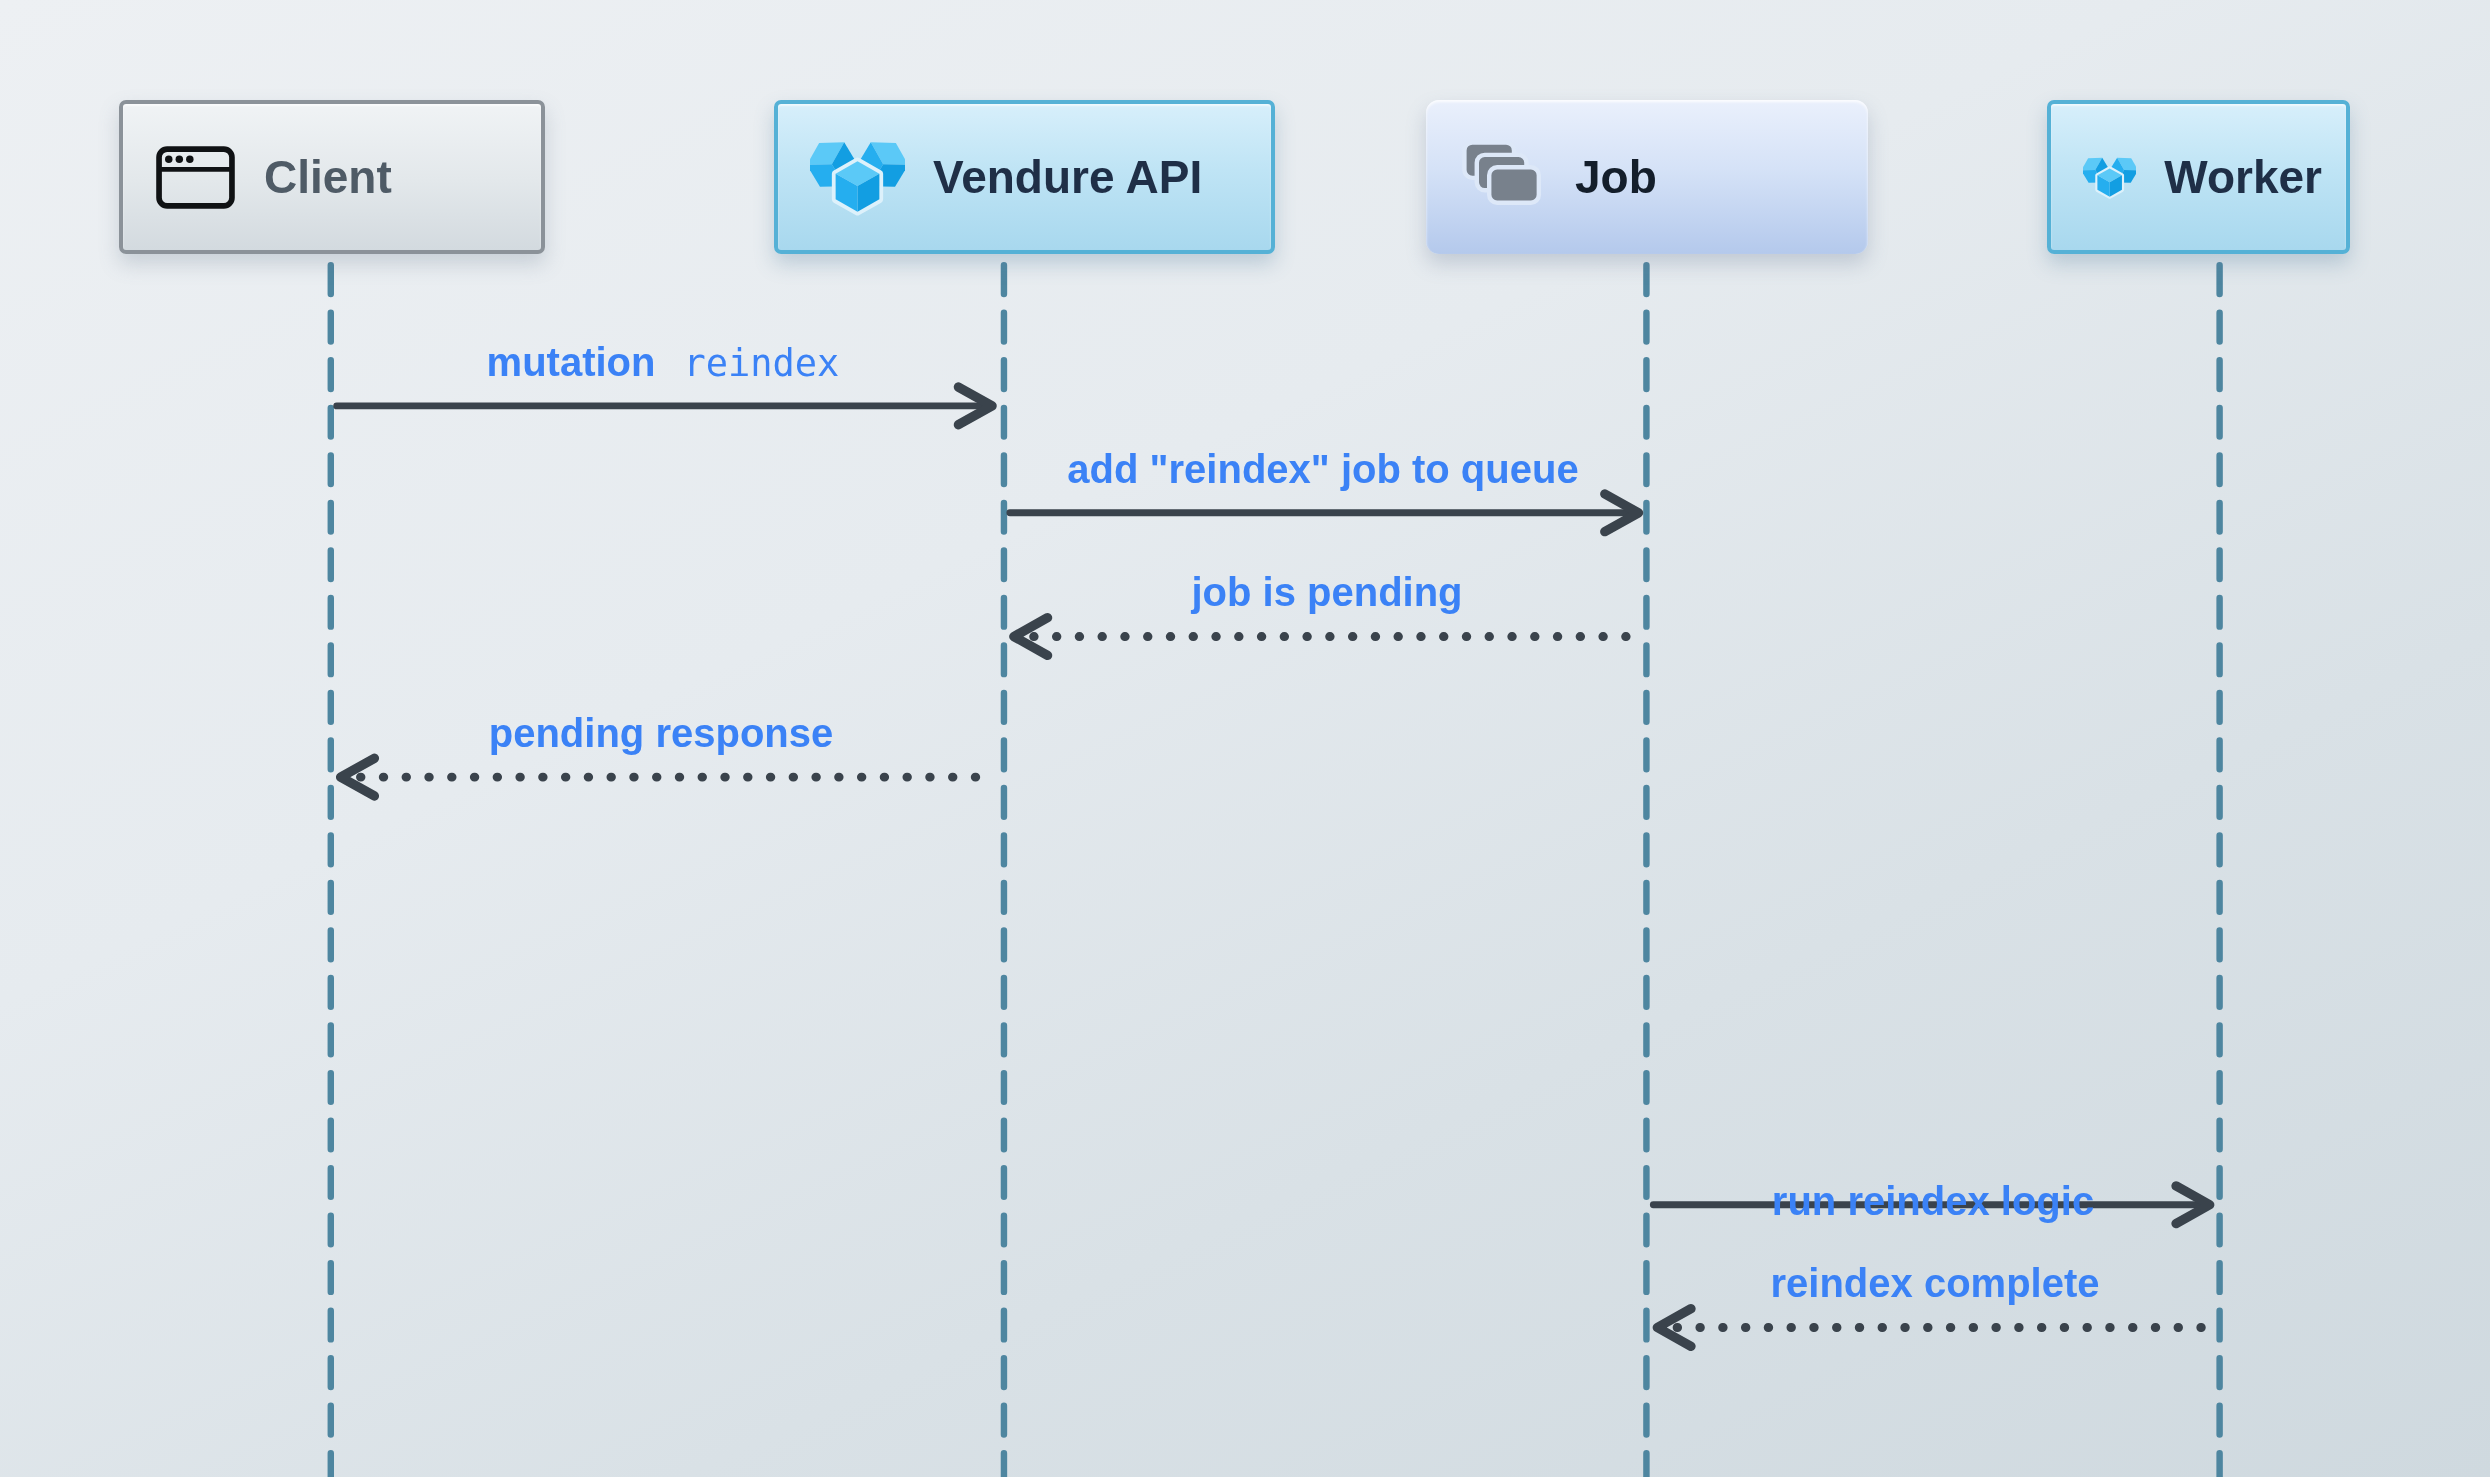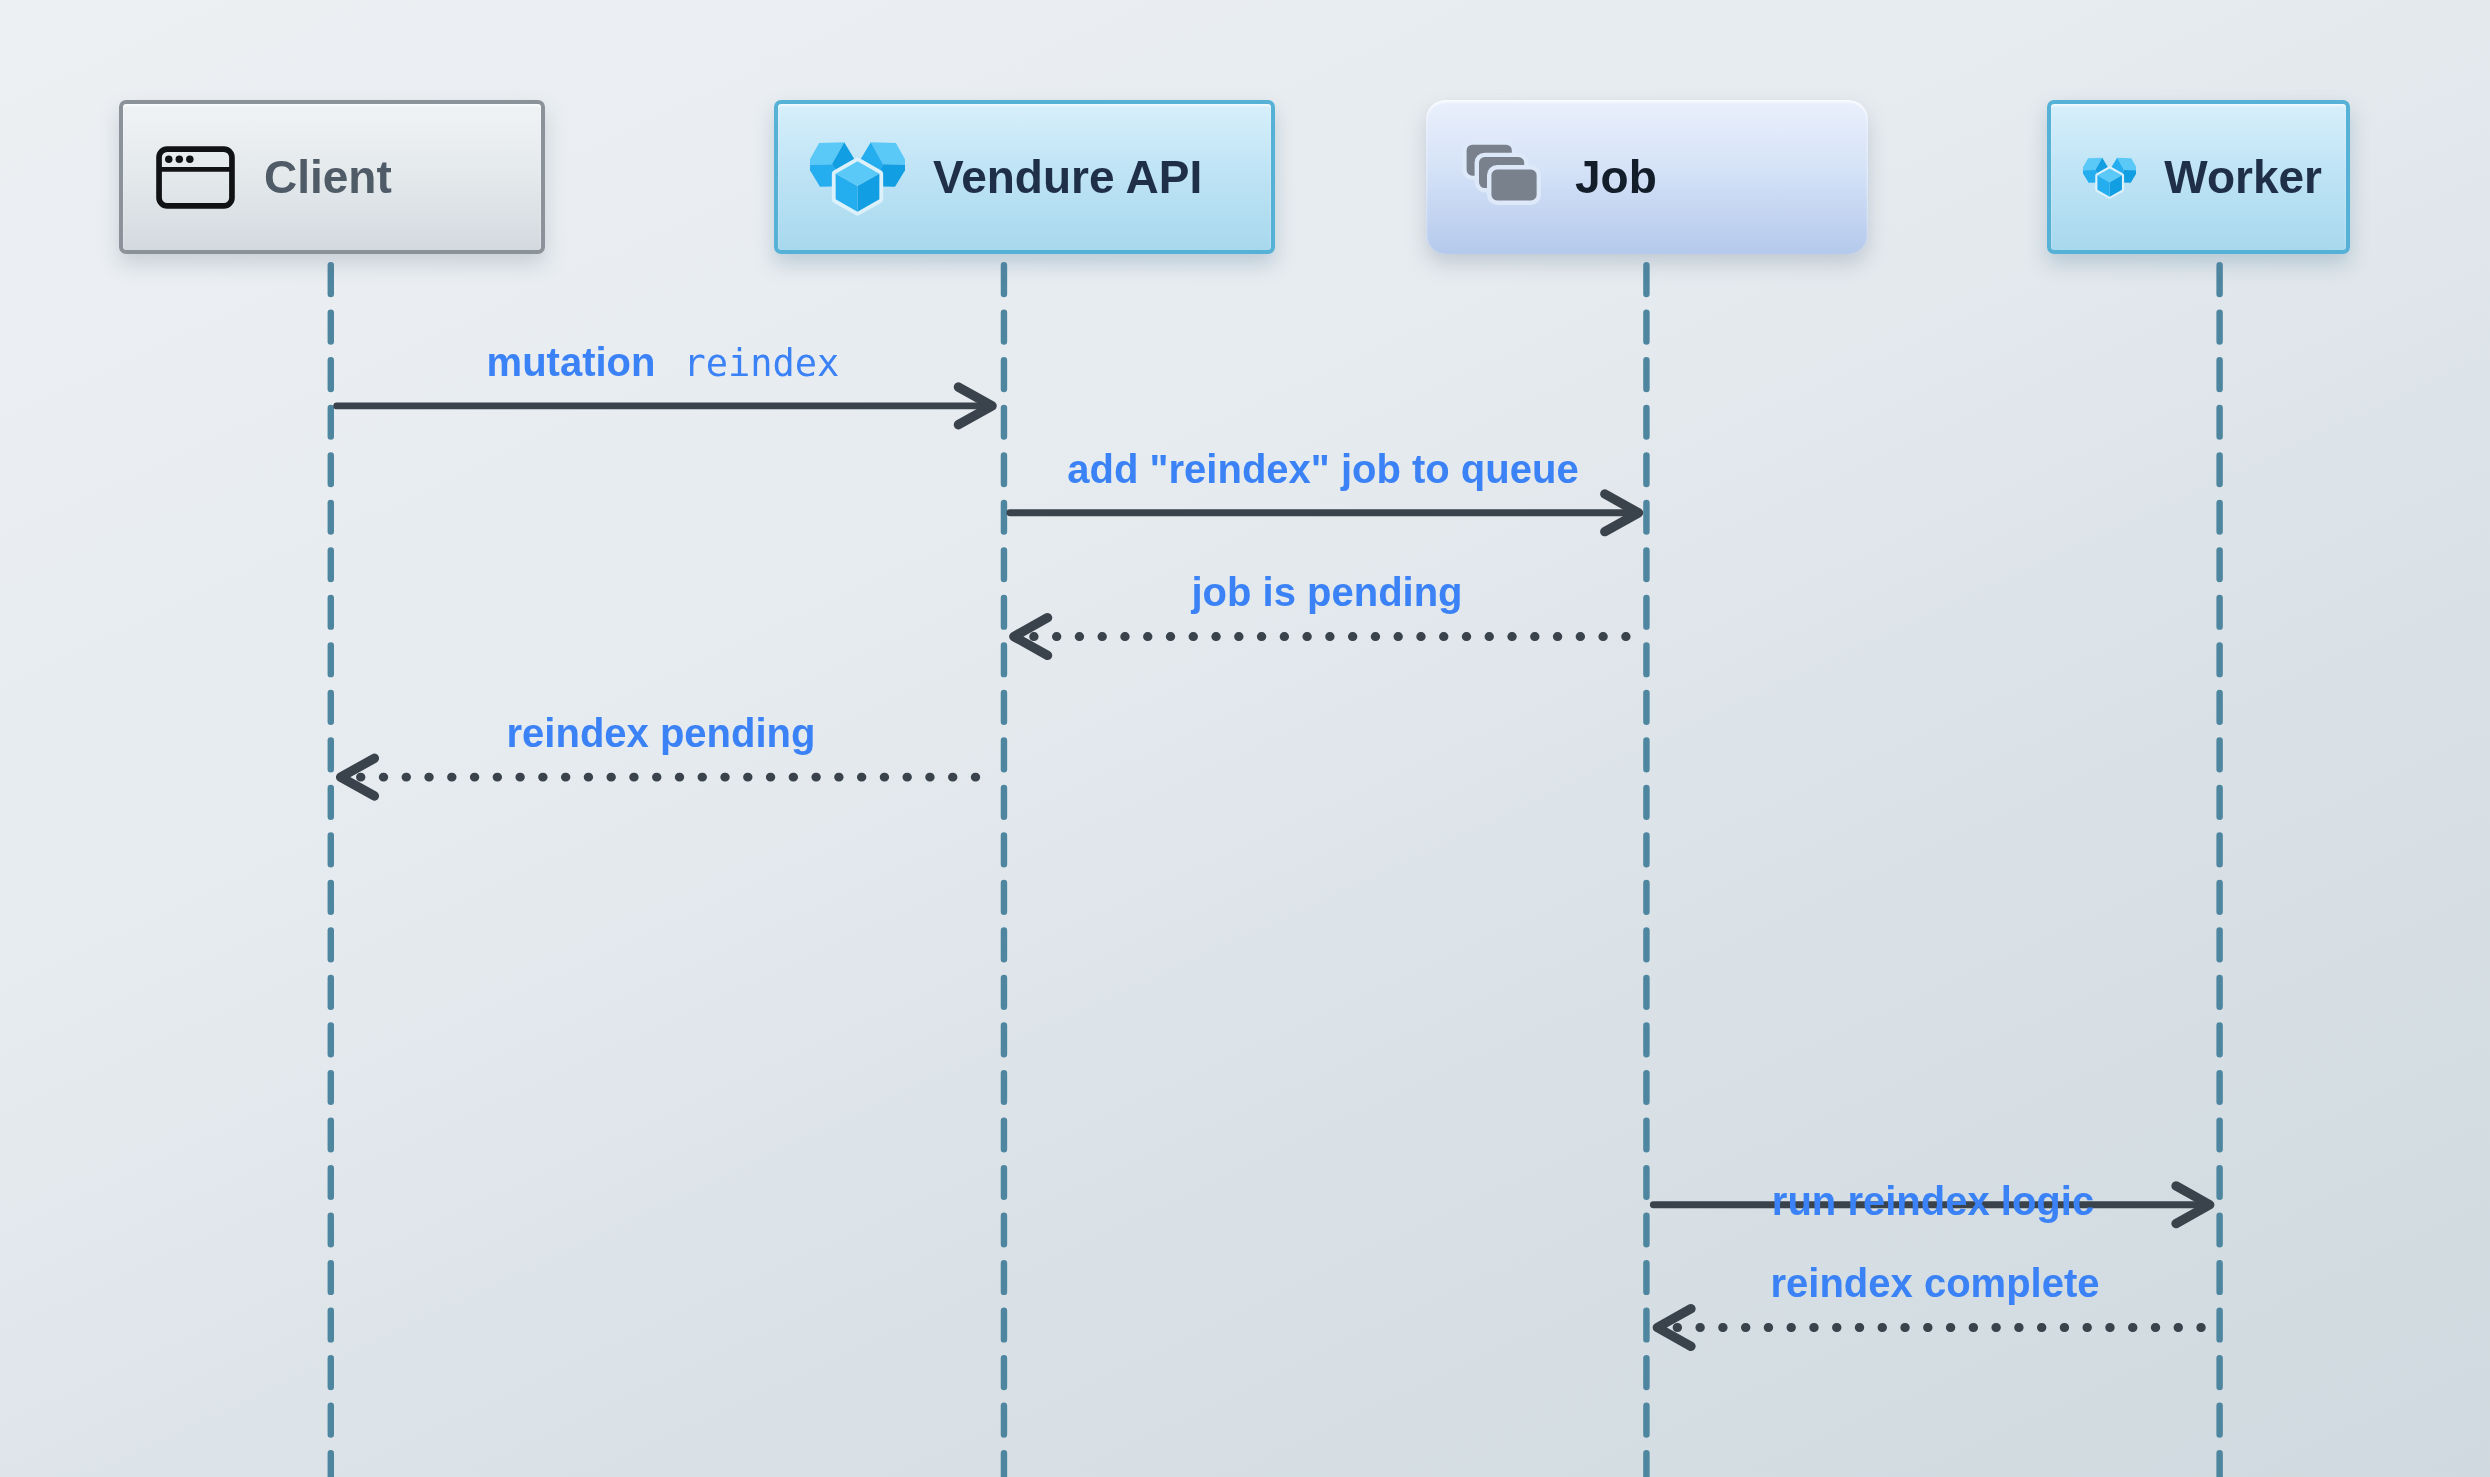--- a/index.html
+++ b/index.html
@@ -54,21 +54,21 @@
     border: 4px solid #55b1d6;
     box-shadow: 0 10px 20px rgba(86,130,160,.30), inset 0 2px 2px rgba(255,255,255,.6);
     color: #1f2f47;
   }
   .actor.job {
     left: 1426px; width: 442px;
     background: linear-gradient(180deg, #eaf0fc 0%, #d5e2f7 45%, #b4c9ec 100%);
     border: none;
     box-shadow: 0 10px 20px rgba(100,118,148,.28), inset 0 2px 3px rgba(255,255,255,.85);
     color: #141e2b;
-    border-radius: 20px;
+    border-radius: 13px;
   }
   .actor.worker {
     left: 2047px; width: 303px;
     background: linear-gradient(180deg, #d7effb 0%, #bfe4f5 45%, #a8d8ee 100%);
     border: 4px solid #55b1d6;
     box-shadow: 0 10px 20px rgba(86,130,160,.30), inset 0 2px 2px rgba(255,255,255,.6);
     color: #1f2f47;
   }
   
   .msg {
@@ -191,21 +191,21 @@
   <div class="msg m1">
     <span>mutation</span><span class="code">reindex</span>
   </div>
   <div class="msg m2">
     <span>add "reindex" job to queue</span>
   </div>
   <div class="msg m3">
     <span>job is pending</span>
   </div>
   <div class="msg m4">
-    <span>reindex pending</span>
+    <span>pending response</span>
   </div>
   <div class="msg m5">
     <span>run reindex logic</span>
   </div>
   <div class="msg m6">
     <span>reindex complete</span>
   </div>
 
 </div>
 

